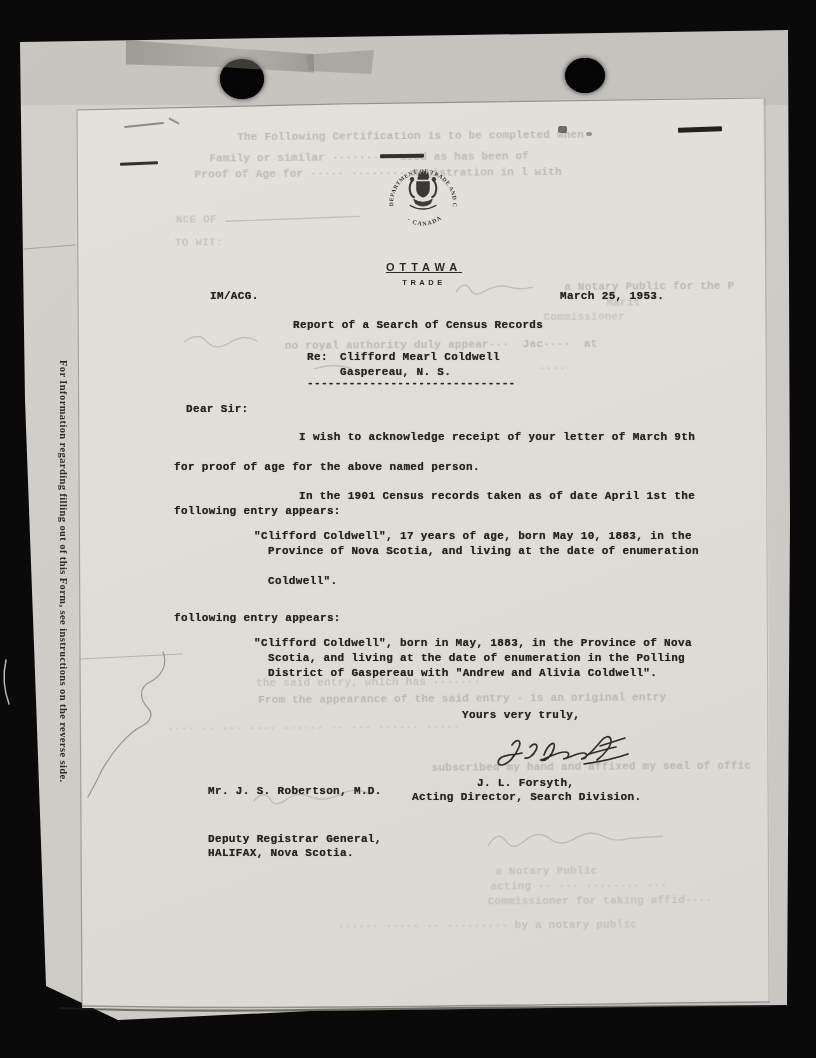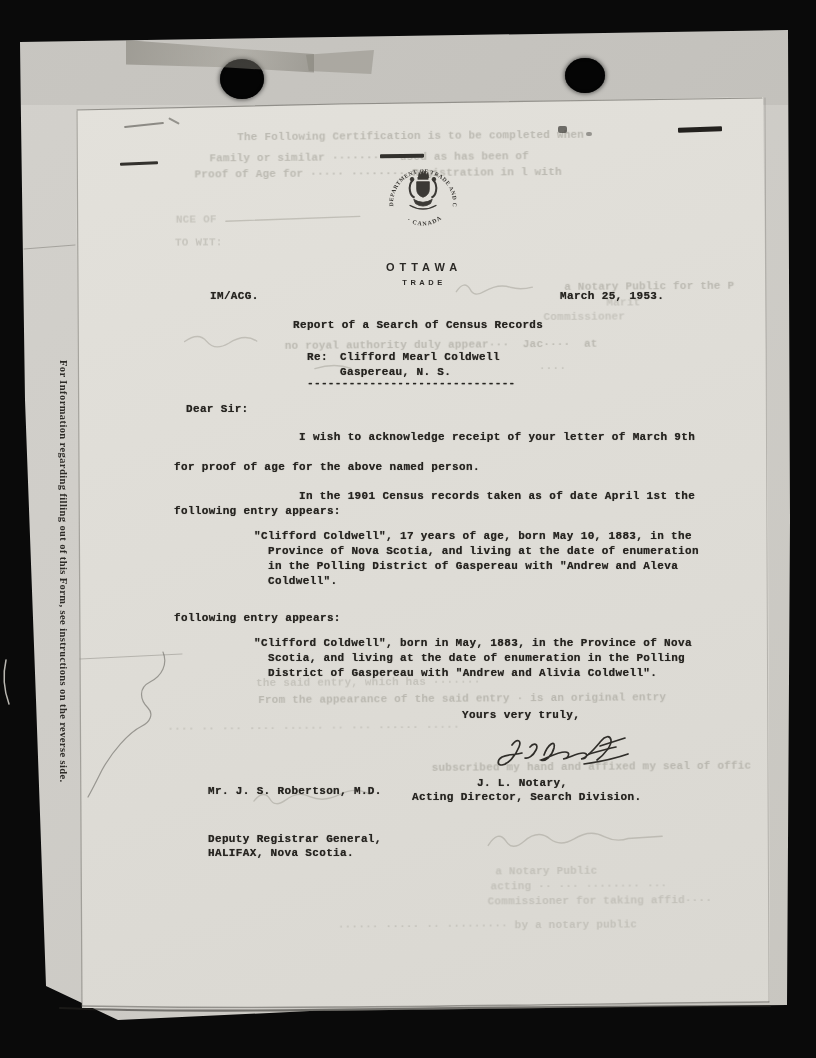--- a/index.html
+++ b/index.html
@@ -19,21 +19,21 @@
     letter-spacing:.35px;white-space:pre;text-shadow:0 0 .7px rgba(38,36,32,.75);}
   .ghost{position:absolute;font:700 11px "Liberation Mono",monospace;color:#96948a;
     opacity:.5;letter-spacing:.2px;white-space:pre;filter:blur(.45px);}
   .ghostier{opacity:.35;}
   #ghost-layer{position:absolute;inset:0;transform:rotate(-0.4deg);}
   .bureau{position:absolute;left:421px;top:230px;transform:translateX(-50%);
     font-family:"Liberation Serif",serif;font-weight:700;font-size:23px;
     font-variant:small-caps;text-transform:lowercase;letter-spacing:1px;color:#201e1b;
     white-space:nowrap;text-shadow:0 0 .5px rgba(30,28,25,.8);}
   .city{position:absolute;left:424px;top:261px;transform:translateX(-50%);
-    font:700 11px "Liberation Sans",sans-serif;letter-spacing:5px;color:#2b2926;white-space:nowrap;}
+    font:700 11px "Liberation Sans",sans-serif;letter-spacing:5px;color:#2b2926;white-space:nowrap;text-decoration:underline;}
   .country{position:absolute;left:424px;top:278px;transform:translateX(-50%);
     font:700 7.5px "Liberation Sans",sans-serif;letter-spacing:3.5px;color:#2b2926;white-space:nowrap;}
   .margin-note{position:absolute;left:70px;top:360px;width:440px;height:13px;
     transform:rotate(90deg);transform-origin:left top;
     font:700 10.5px/13px "Liberation Serif",serif;color:#2e2c28;letter-spacing:.4px;white-space:nowrap;}
   .punch-hole{position:absolute;background:#050505;border-radius:50%;
     box-shadow:0 0 4px 1px rgba(0,0,0,.55), inset 0 0 3px #000;}
   .staple{position:absolute;background:#33312d;border-radius:1px;}
   .tape{position:absolute;left:126px;top:37px;width:188px;height:37px;
     background:linear-gradient(100deg,rgba(125,122,113,.55),rgba(145,142,132,.4) 60%,rgba(120,117,108,.5));
@@ -123,39 +123,38 @@
     <div class="tline" style="left:340px;top:365px">Gaspereau, N. S.</div>
     <div class="tline" style="left:307px;top:376px">------------------------------</div>
 
     <div class="tline" style="left:186px;top:402px">Dear Sir:</div>
     <div class="tline" style="left:299px;top:430px">I wish to acknowledge receipt of your letter of March 9th</div>
     <div class="tline" style="left:174px;top:460px">for proof of age for the above named person.</div>
     <div class="tline" style="left:299px;top:489px">In the 1901 Census records taken as of date April 1st the</div>
     <div class="tline" style="left:174px;top:504px">following entry appears:</div>
     <div class="tline" style="left:254px;top:529px">"Clifford Coldwell", 17 years of age, born May 10, 1883, in the</div>
     <div class="tline" style="left:268px;top:544px">Province of Nova Scotia, and living at the date of enumeration</div>
-    <div class="tline" style="left:268px;top:559px">in the Polling District of Gaspereau with "Andrew and Aleva</div>
     <div class="tline" style="left:268px;top:574px">Coldwell".</div>
     <div class="tline" style="left:174px;top:611px">following entry appears:</div>
     <div class="tline" style="left:254px;top:636px">"Clifford Coldwell", born in May, 1883, in the Province of Nova</div>
     <div class="tline" style="left:268px;top:651px">Scotia, and living at the date of enumeration in the Polling</div>
     <div class="tline" style="left:268px;top:666px">District of Gaspereau with "Andrew and Alivia Coldwell".</div>
 
     <div class="tline" style="left:462px;top:708px">Yours very truly,</div>
     <svg class="squiggle" style="left:488px;top:731px" width="150" height="44" viewBox="0 0 150 44">
       <g stroke="#2f2d29" stroke-width="1.7" fill="none" stroke-linecap="round">
         <path d="M24,14 C29,7 34,9 31,16 C27,26 20,33 14,34 C9,34 9,29 14,26 C20,23 28,24 34,22"></path>
         <path d="M42,16 C46,11 51,13 48,19 C45,25 40,28 37,27"></path>
         <path d="M56,24 C60,13 68,8 66,17 C64,25 57,31 53,29 C61,26 70,21 77,21 C83,21 81,27 75,28 C81,27 89,22 95,22 C101,22 99,28 93,28 C99,27 107,17 113,10 C117,5 122,4 123,9 C124,14 117,23 109,29"></path>
         <path d="M101,23 C108,21 118,18 128,16"></path>
         <path d="M112,15 L137,7"></path>
         <path d="M96,33 C110,31 126,28 140,23"></path>
       </g>
     </svg>
-    <div class="tline" style="left:477px;top:776px">J. L. Notary,</div>
+    <div class="tline" style="left:477px;top:776px">J. L. Forsyth,</div>
     <div class="tline" style="left:412px;top:790px">Acting Director, Search Division.</div>
 
     <div class="tline" style="left:208px;top:784px">Mr. J. S. Robertson, M.D.</div>
     <div class="tline" style="left:208px;top:832px">Deputy Registrar General,</div>
     <div class="tline" style="left:208px;top:846px">HALIFAX, Nova Scotia.</div>
   </div>
 
   <svg style="position:absolute;left:0;top:0" width="816" height="1058">
     <g fill="none" stroke-linecap="round">
       <path d="M77,110 L340,104 L762,98" stroke="rgba(85,83,78,.55)" stroke-width="1.2"></path>

